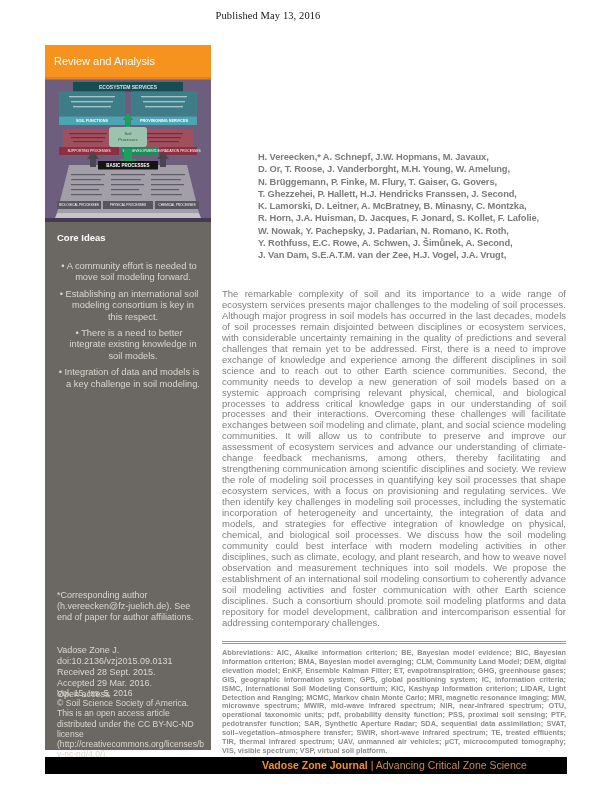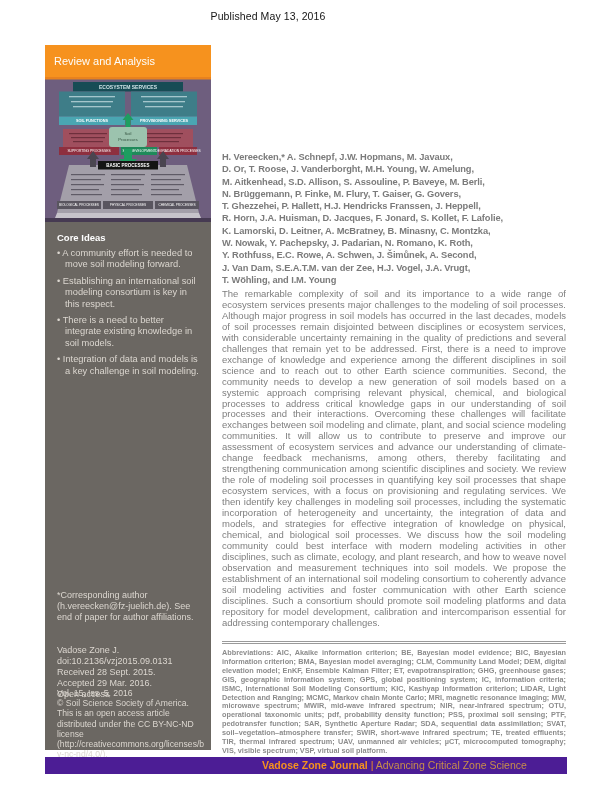--- a/index.html
+++ b/index.html
@@ -2,37 +2,37 @@
 <html><head>
 <meta charset="utf-8">
 <style>
   html,body{margin:0;padding:0;}
   body{
     width:612px;height:792px;position:relative;background:#ffffff;
     font-family:"Liberation Sans", sans-serif;overflow:hidden;
   }
   .published{
     position:absolute;top:10px;left:0;width:536px;text-align:center;
-    font-size:10.5px;color:#141414;letter-spacing:.1px;
+    font-size:10.5px;color:#141414;letter-spacing:.1px;font-family:Liberation Serif, serif;
   }
   
   .sidebar{position:absolute;left:45px;top:45px;width:166px;}
   .banner{
     height:32px;background:#F6921E;color:#FDFDFB;font-size:11px;
     display:flex;align-items:center;padding-left:9px;box-sizing:border-box;
   }
   .figure{display:block;}
   .graybox{
     position:relative;width:166px;height:528px;background:#6B6762;
     box-sizing:border-box;padding:10px 10px 0 12px;color:#DCD7D0;
   }
-  .core-heading{color:#ffffff;font-weight:bold;font-size:9.5px;margin-bottom:5px;}
+  .core-heading{color:#ffffff;font-weight:bold;font-size:9.5px;margin-bottom:18px;}
   .bullet{
     font-size:9.3px;line-height:11.4px;margin-bottom:5px;
-    padding-left:8px;text-indent:-8px;
+    padding-left:8px;text-indent:-8px;text-align:center;
   }
   .bullet::before{content:"• ";}
   .corresponding{
     position:absolute;left:12px;top:368px;width:146px;
     font-size:9px;line-height:11px;word-wrap:break-word;
   }
   .journal-info{position:absolute;left:12px;top:423px;font-size:9px;line-height:11px;}
   .issue-info{
     position:absolute;left:12px;top:466px;width:148px;
     font-size:8.6px;line-height:10.2px;word-break:break-word;
@@ -40,35 +40,35 @@
   
   .title{
     position:absolute;left:222px;top:70px;width:360px;
     font-size:24px;line-height:25.5px;color:#69694F;letter-spacing:-0.3px;
   }
   .authors{
     position:absolute;left:222px;top:151px;width:344px;
     font-size:9.3px;font-weight:bold;color:#7B7B7B;line-height:12.3px;
     letter-spacing:-0.1px;
   }
-  .authors div{white-space:nowrap;}
+  .authors div{white-space:nowrap;margin-left:36px;}
   .abstract{
     position:absolute;left:222px;top:289px;width:344px;
     font-size:9.5px;line-height:10.95px;color:#7E7E7E;text-align:justify;
   }
   .rule{
     position:absolute;left:222px;top:641px;width:344px;height:3px;
     border-top:1px solid #9A9A9A;border-bottom:1px solid #9A9A9A;box-sizing:border-box;
   }
   .abbrev{
     position:absolute;left:222px;top:649px;width:344px;
     font-size:7.3px;line-height:8.9px;color:#8C8C8C;text-align:justify;font-weight:bold;
   }
   
-  .footer{position:absolute;left:45px;top:757px;width:522px;height:17px;background:#4c1d95;}
+  .footer{position:absolute;left:45px;top:757px;width:522px;height:17px;background:#000000;}
   .footer-inner{margin-left:177px;width:345px;text-align:center;line-height:17px;font-size:10.5px;white-space:nowrap;}
   .footer-journal{color:#F6921E;font-weight:bold;}
   .footer-sep{color:#F6921E;}
   .footer-tag{color:#C98F4A;}
 </style>
 </head>
 <body>
 
 <div class="published">Published May 13, 2016</div>
 
@@ -175,29 +175,27 @@
     </div>
   </div>
 </div>
 
 <div class="title">
 </div>
 
 <div class="authors">
   <div>H. Vereecken,* A. Schnepf, J.W. Hopmans, M. Javaux,</div>
   <div>D. Or, T. Roose, J. Vanderborght, M.H. Young, W. Amelung,</div>
-  <div>M. Aitkenhead, S.D. Allison, S. Assouline, P. Baveye, M. Berli,</div>
   <div>N. Brüggemann, P. Finke, M. Flury, T. Gaiser, G. Govers,</div>
-  <div>T. Ghezzehei, P. Hallett, H.J. Hendricks Franssen, J. Heppell,</div>
+  <div>T. Ghezzehei, P. Hallett, H.J. Hendricks Franssen, J. Second,</div>
+  <div>K. Lamorski, D. Leitner, A. McBratney, B. Minasny, C. Montzka,</div>
   <div>R. Horn, J.A. Huisman, D. Jacques, F. Jonard, S. Kollet, F. Lafolie,</div>
-  <div>K. Lamorski, D. Leitner, A. McBratney, B. Minasny, C. Montzka,</div>
   <div>W. Nowak, Y. Pachepsky, J. Padarian, N. Romano, K. Roth,</div>
   <div>Y. Rothfuss, E.C. Rowe, A. Schwen, J. Šimůnek, A. Second,</div>
   <div>J. Van Dam, S.E.A.T.M. van der Zee, H.J. Vogel, J.A. Vrugt,</div>
-  <div>T. Wöhling, and I.M. Young</div>
 </div>
 
 <div class="abstract">The remarkable complexity of soil and its importance to a wide range of ecosystem services presents major challenges to the modeling of soil processes. Although major progress in soil models has occurred in the last decades, models of soil processes remain disjointed between disciplines or ecosystem services, with considerable uncertainty remaining in the quality of predictions and several challenges that remain yet to be addressed. First, there is a need to improve exchange of knowledge and experience among the different disciplines in soil science and to reach out to other Earth science communities. Second, the community needs to develop a new generation of soil models based on a systemic approach comprising relevant physical, chemical, and biological processes to address critical knowledge gaps in our understanding of soil processes and their interactions. Overcoming these challenges will facilitate exchanges between soil modeling and climate, plant, and social science modeling communities. It will allow us to contribute to preserve and improve our assessment of ecosystem services and advance our understanding of climate-change feedback mechanisms, among others, thereby facilitating and strengthening communication among scientific disciplines and society. We review the role of modeling soil processes in quantifying key soil processes that shape ecosystem services, with a focus on provisioning and regulating services. We then identify key challenges in modeling soil processes, including the systematic incorporation of heterogeneity and uncertainty, the integration of data and models, and strategies for effective integration of knowledge on physical, chemical, and biological soil processes. We discuss how the soil modeling community could best interface with modern modeling activities in other disciplines, such as climate, ecology, and plant research, and how to weave novel observation and measurement techniques into soil models. We propose the establishment of an international soil modeling consortium to coherently advance soil modeling activities and foster communication with other Earth science disciplines. Such a consortium should promote soil modeling platforms and data repository for model development, calibration and intercomparison essential for addressing contemporary challenges.</div>
 
 <div class="rule"></div>
 
 <div class="abbrev">Abbreviations: AIC, Akaike information criterion; BE, Bayesian model evidence; BIC, Bayesian information criterion; BMA, Bayesian model averaging; CLM, Community Land Model; DEM, digital elevation model; EnKF, Ensemble Kalman Filter; ET, evapotranspiration; GHG, greenhouse gases; GIS, geographic information system; GPS, global positioning system; IC, information criteria; ISMC, International Soil Modeling Consortium; KIC, Kashyap information criterion; LIDAR, Light Detection and Ranging; MCMC, Markov chain Monte Carlo; MRI, magnetic resonance imaging; MW, microwave spectrum; MWIR, mid-wave infrared spectrum; NIR, near-infrared spectrum; OTU, operational taxonomic units; pdf, probability density function; PSS, proximal soil sensing; PTF, pedotransfer function; SAR, Synthetic Aperture Radar; SDA, sequential data assimilation; SVAT, soil–vegetation–atmosphere transfer; SWIR, short-wave infrared spectrum; TE, treated effluents; TIR, thermal infrared spectrum; UAV, unmanned air vehicles; µCT, microcomputed tomography; VIS, visible spectrum; VSP, virtual soil platform.</div>
 
 <div class="footer">
   <div class="footer-inner">

